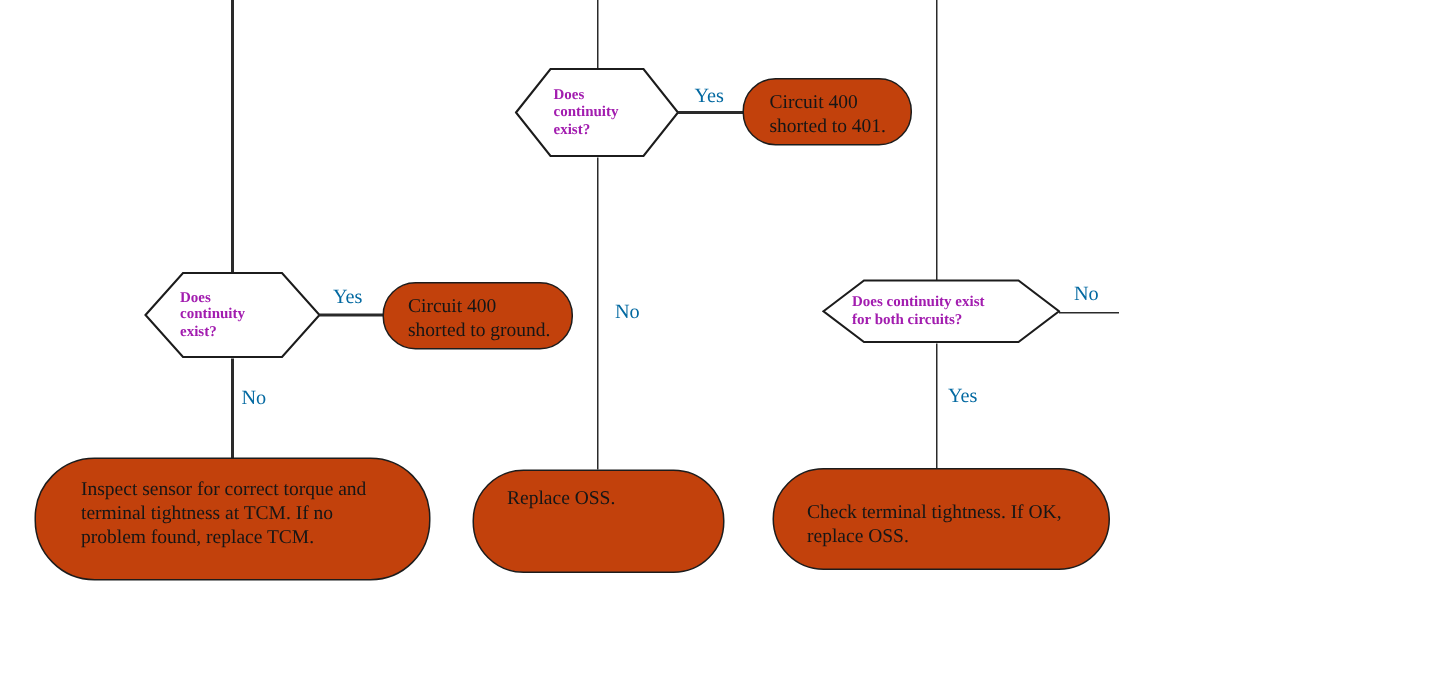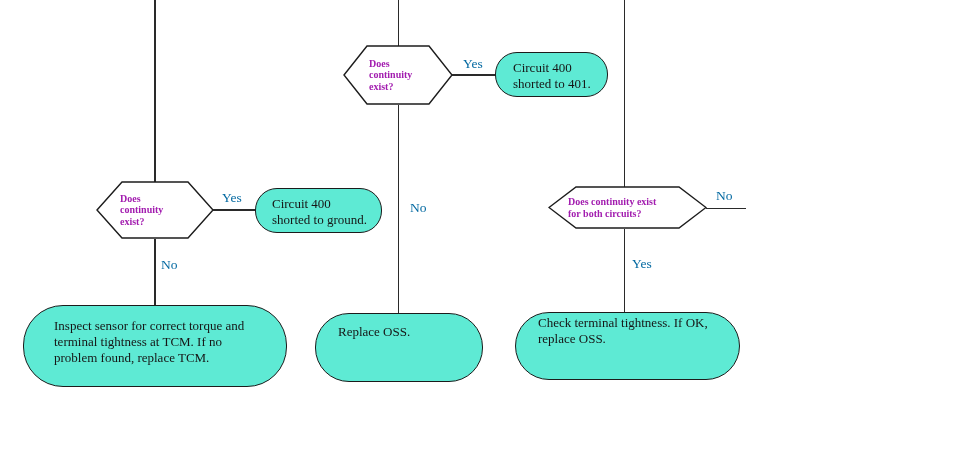--- a/index.html
+++ b/index.html
@@ -29,21 +29,21 @@
     font-size: 10px; line-height: 1.15;
     white-space: pre-line;
     color: #a21caf;
     font-weight: bold;
   }
 
   
   .pill {
     position: absolute;
     border: 1.8px solid #1c1c1c;
-    background: #5eead4;
+    background: #c2410c;
     font-size: 13px;
     line-height: 1.22;
     white-space: pre-line;
     color: #161616;
   }
 
   
   .edge-label {
     position: absolute;
     font-size: 13.5px;
@@ -109,16 +109,16 @@
 
   <div class="line v" style="left:623.5px; top:229px; height:84px;"></div>
   <div class="edge-label" style="left:632px; top:256px;">Yes</div>
 
   <div class="pill" style="left:23px; top:305px; width:264px; height:82px; border-radius:40px; padding:12px 12px 0 30px;">Inspect sensor for correct torque and
 terminal tightness at TCM. If no
 problem found, replace TCM.</div>
 
   <div class="pill" style="left:315px; top:313px; width:168px; height:69px; border-radius:34px; padding:10px 8px 0 22px;">Replace OSS.</div>
 
-  <div class="pill" style="left:515px; top:312px; width:225px; height:68px; border-radius:34px; padding:2px 8px 0 22px;">Check terminal tightness. If OK,
+  <div class="pill" style="left:515px; top:312px; width:225px; height:68px; border-radius:34px; padding:20px 8px 0 22px;">Check terminal tightness. If OK,
 replace OSS.</div>
 
 </div>
 
 </body></html>

